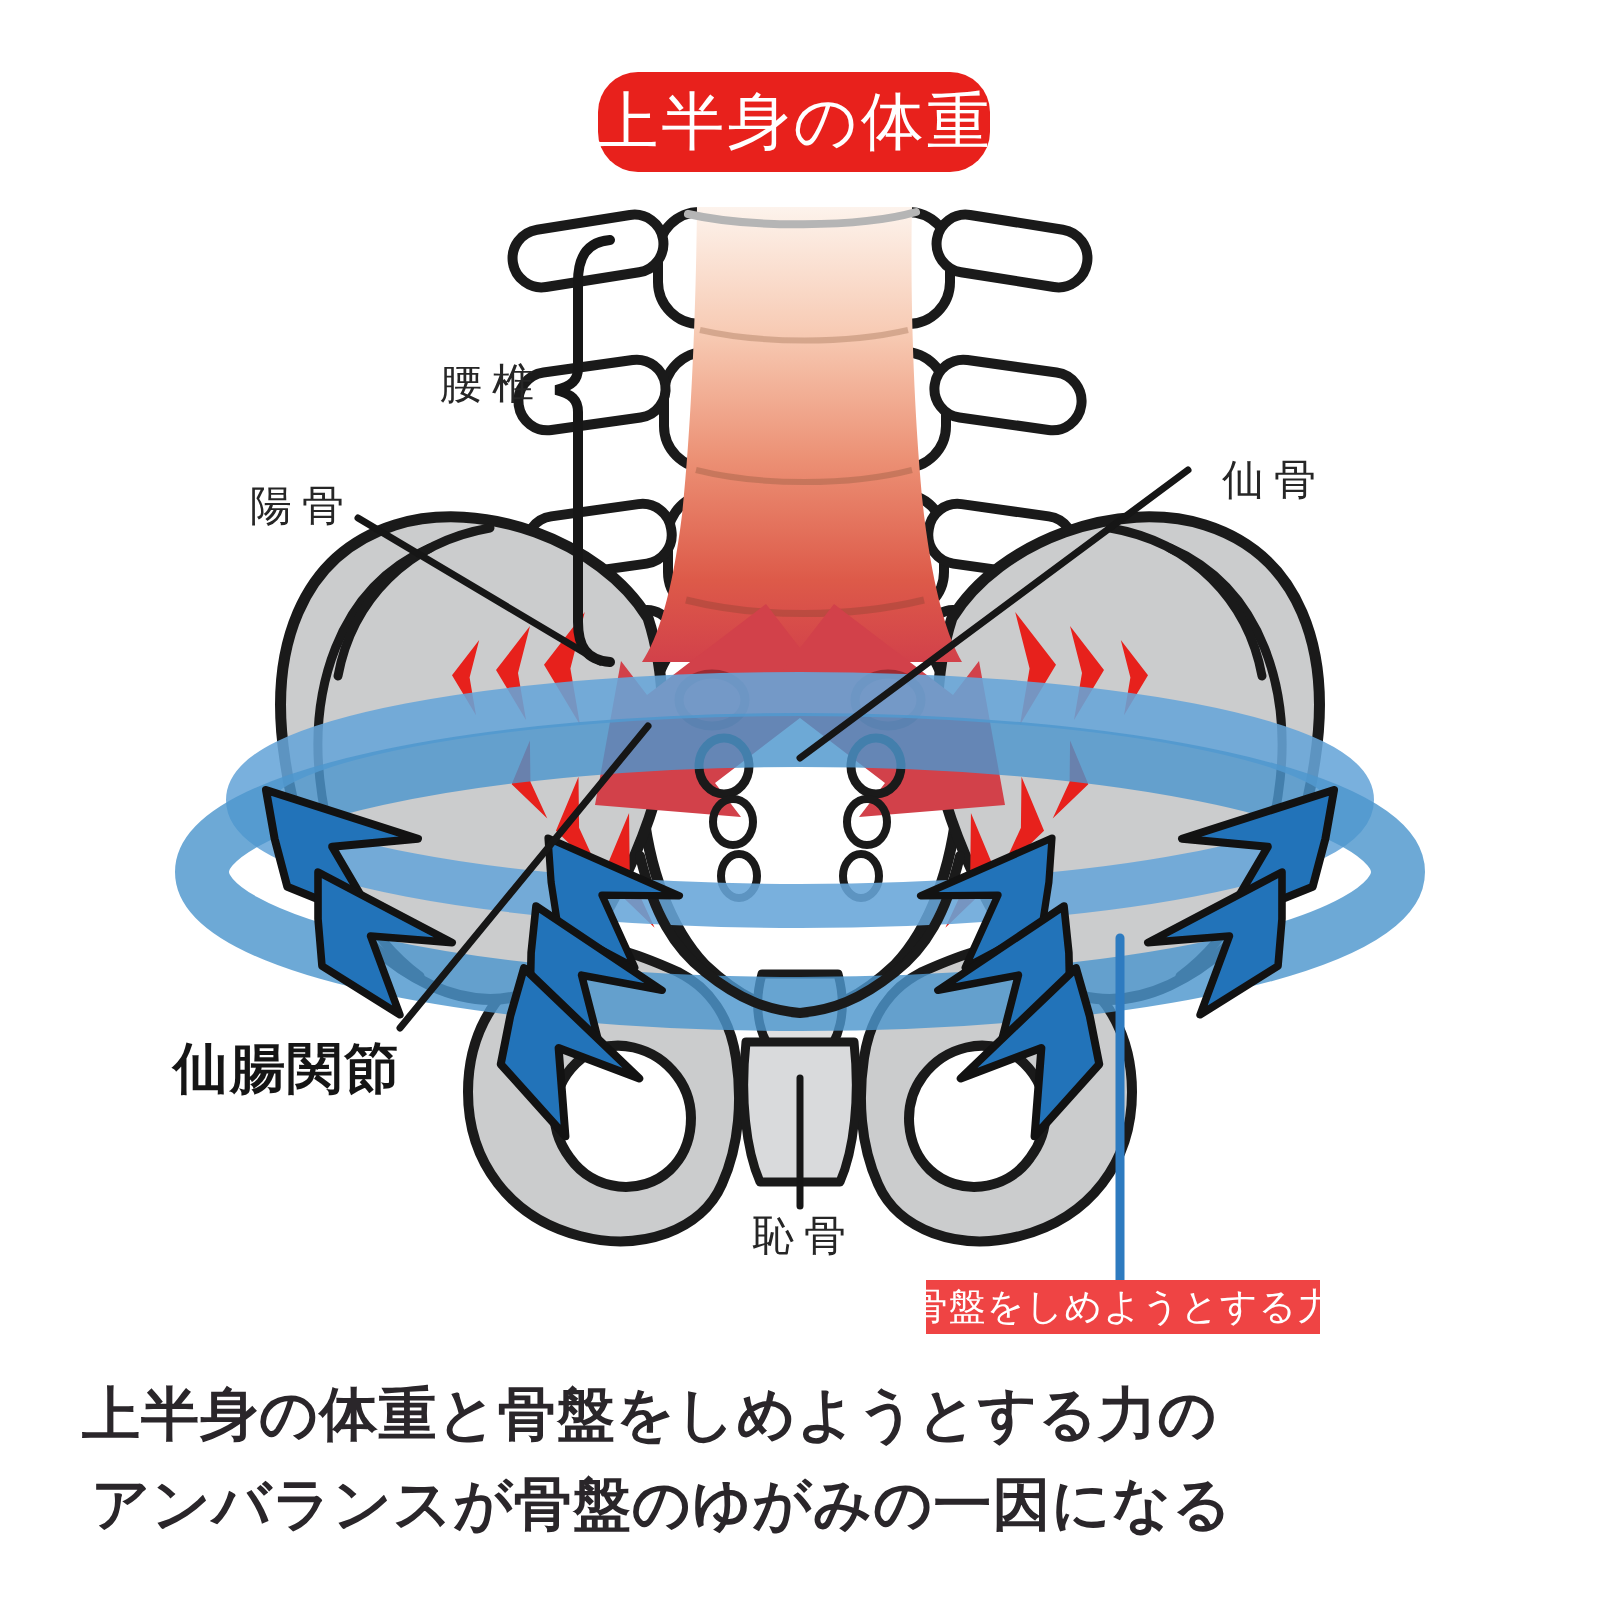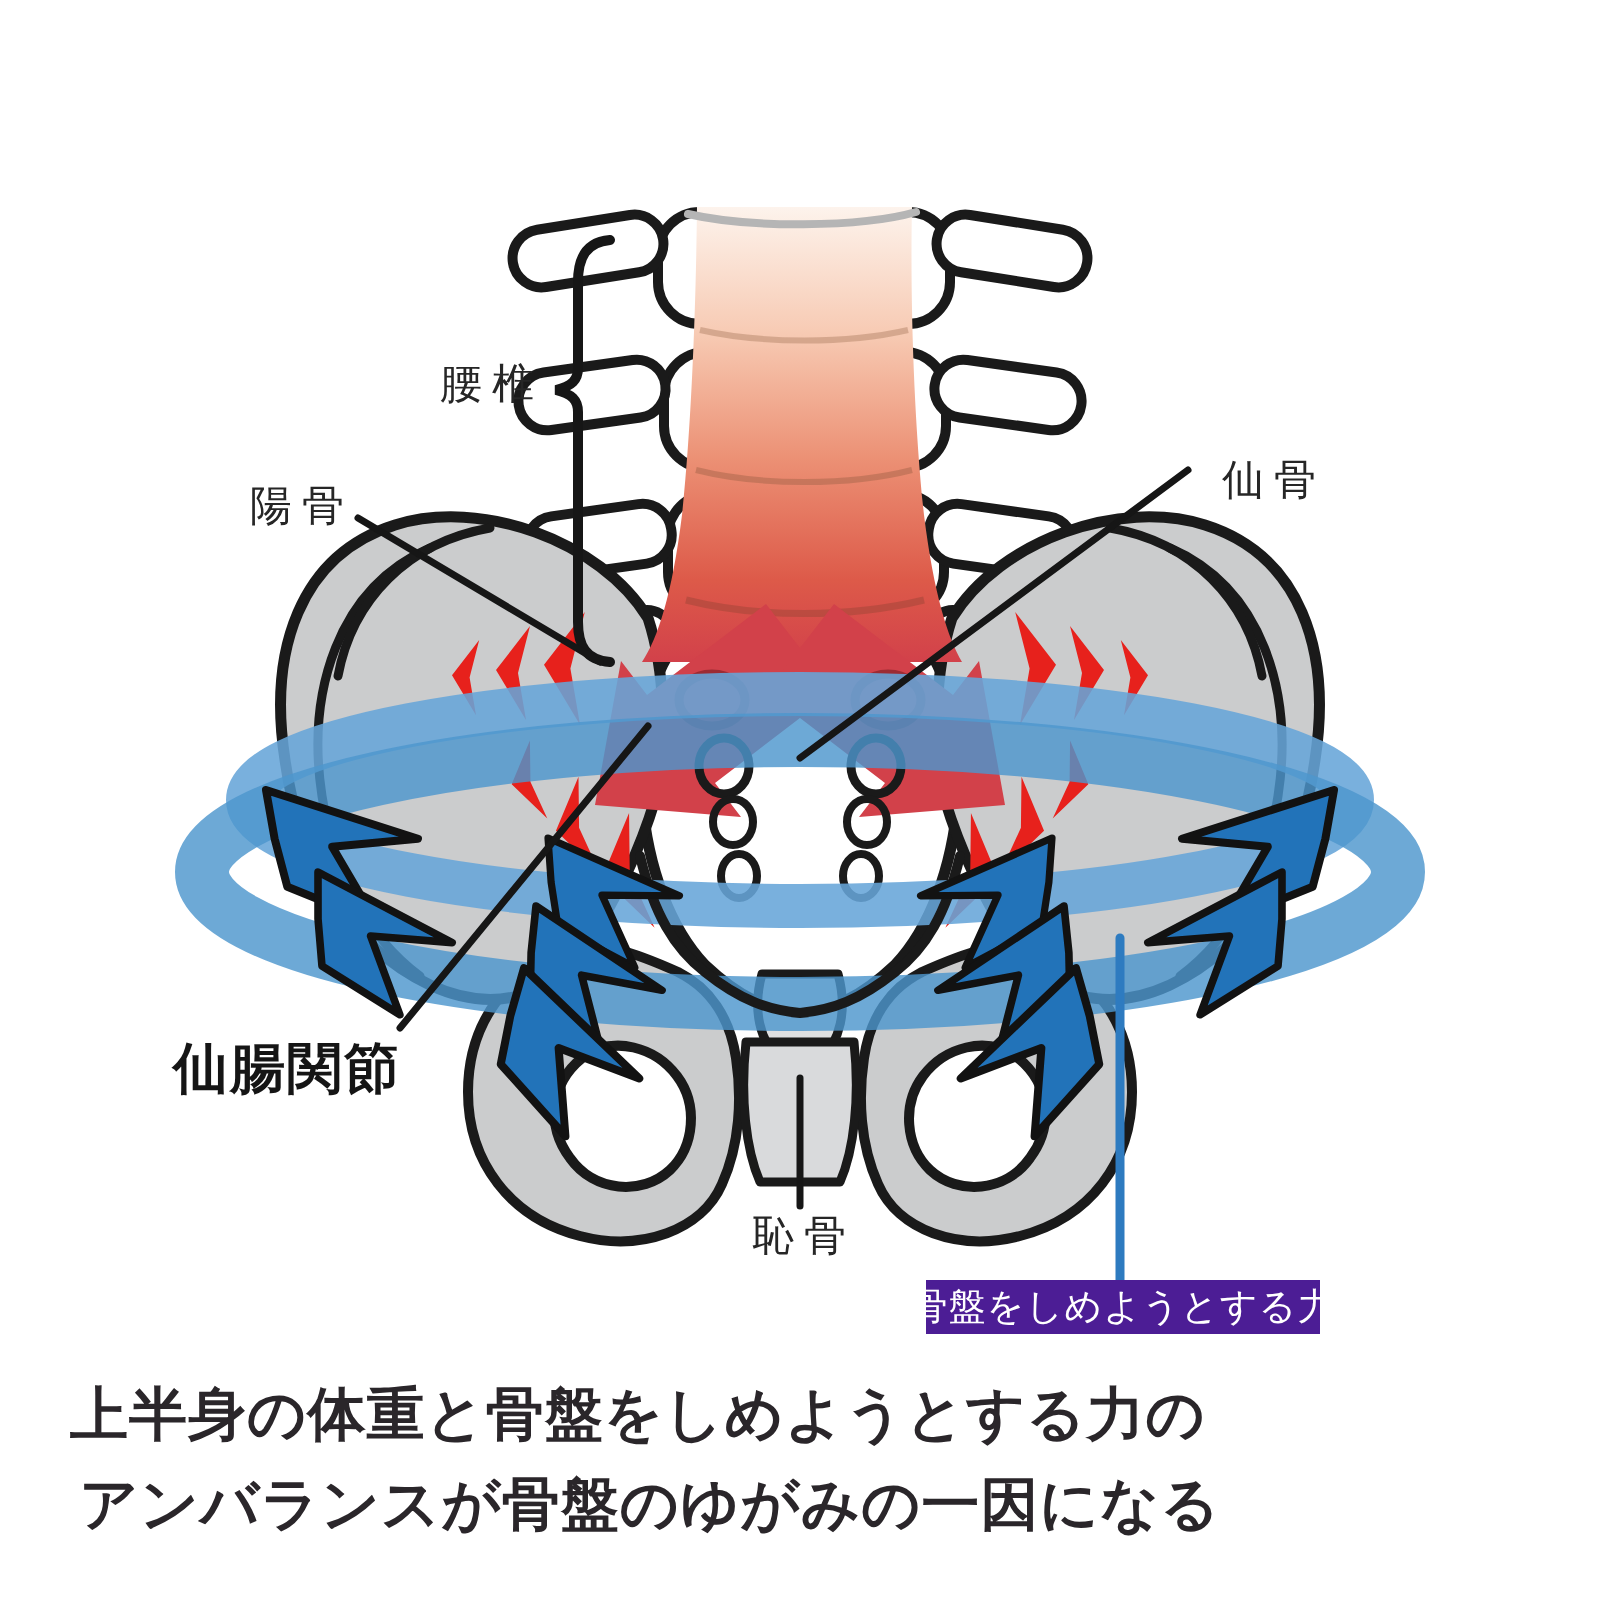--- a/index.html
+++ b/index.html
@@ -11,26 +11,26 @@
   .overlay{position:absolute;color:#1f1f1f;white-space:nowrap;}
   .badge{
     left:598px;top:72px;width:392px;height:100px;background:#e8211c;border-radius:40px;
     display:flex;align-items:center;justify-content:center;
     color:#ffffff;font-family:"DejaVu Serif","Liberation Serif",serif;
     font-size:63px;font-weight:500;letter-spacing:3px;
   }
   .anat-label{font-size:42px;letter-spacing:10px;color:#262626;}
   .anat-label.bold{font-size:55px;font-weight:800;letter-spacing:2px;color:#151515;}
   .force-box{
-    left:926px;top:1280px;width:394px;height:54px;background:#4c1d95;
+    left:926px;top:1280px;width:394px;height:54px;background:#ef4444;
     display:flex;align-items:center;justify-content:center;
     color:#ffffff;font-size:37px;letter-spacing:1px;font-weight:500;
   }
   .caption-line{
-    left:0;width:1276px;text-align:center;
+    left:12px;width:1276px;text-align:center;
     font-size:58px;font-weight:700;color:#2a262a;letter-spacing:1px;
   }
 </style>
 </head>
 <body>
 
 <div id="stage">
 
   <svg id="diagram-svg" viewBox="0 0 1600 1600">
     <defs>
@@ -144,20 +144,23 @@
     <g fill="none" stroke-linecap="round">
       <path d="M 610,240 C 586,242 578,258 578,282 L 578,368 C 578,380 572,386 556,390 C 572,394 578,400 578,412 L 578,622 C 578,646 586,660 610,662" stroke="#161616" stroke-width="10"></path>
       <line x1="358" y1="518" x2="600" y2="662" stroke="#161616" stroke-width="7"></line>
       <line x1="1188" y1="470" x2="800" y2="758" stroke="#161616" stroke-width="7"></line>
       <line x1="400" y1="1028" x2="648" y2="726" stroke="#161616" stroke-width="7"></line>
       <line x1="800" y1="1078" x2="800" y2="1206" stroke="#161616" stroke-width="7"></line>
       <line x1="1120" y1="938" x2="1120" y2="1284" stroke="#2e7bc0" stroke-width="9"></line>
     </g>
   </svg>
 
+  <div class="overlay badge">
+    <span>上半身の体重</span>
+  </div>
 
   <div class="overlay anat-label" style="left:440px;top:356px;">腰椎</div>
   <div class="overlay anat-label" style="left:250px;top:478px;">陽骨</div>
   <div class="overlay anat-label" style="left:1222px;top:452px;">仙骨</div>
   <div class="overlay anat-label bold" style="left:173px;top:1032px;">仙腸関節</div>
   <div class="overlay anat-label" style="left:752px;top:1208px;">恥骨</div>
 
   <div class="overlay force-box">
     <span>骨盤をしめようとする力</span>
   </div>

